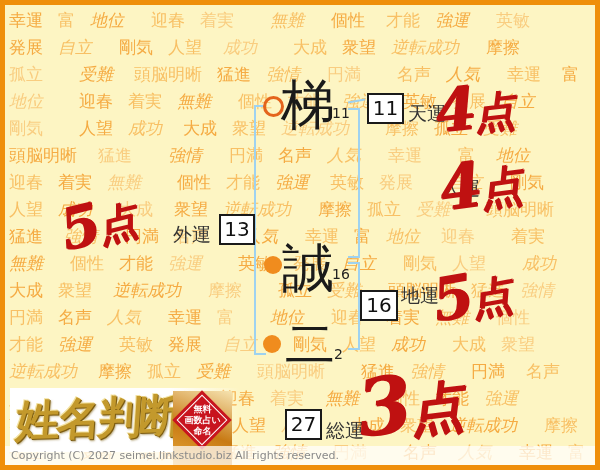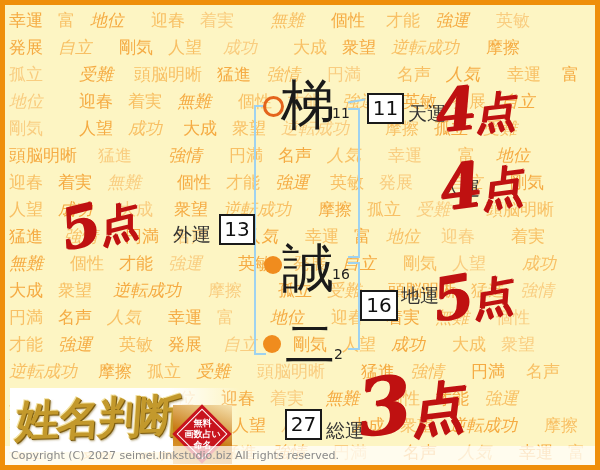--- a/index.html
+++ b/index.html
@@ -46,21 +46,21 @@
   .score .s-num{font-size:1.18em;}
   .score .s-unit{font-size:0.82em;}
 
   
   .logo-band{position:absolute;left:5px;top:383px;width:230px;height:64px;z-index:4;
              background:linear-gradient(to right,#ffffff 70%,rgba(255,255,255,0));}
   .logo-title{position:absolute;left:6px;top:8px;font-size:44px;line-height:1;
               font-family:"DejaVu Serif","Liberation Serif",serif;font-weight:bold;
               color:#c3992c;letter-spacing:-3px;transform:rotate(-2deg) skewX(-6deg);
               text-shadow:1px 1px 0 #7d5c10,-1px -1px 0 #f3e2a0,2px 2px 2px rgba(120,90,10,.5);}
-  .badge{position:absolute;left:163px;top:17px;width:59px;height:59px;
+  .badge{position:absolute;left:163px;top:3px;width:59px;height:74px;
          background:linear-gradient(200deg,#f6e3b0,#c87a14 55%,#e8a93c);}
   .badge-diamond{position:absolute;left:8px;top:8px;width:42px;height:42px;
                  transform:rotate(45deg);background:#c8141e;}
   .badge-diamond::after{content:"";position:absolute;inset:3px;border:1px solid #ffffff;}
   .badge-text{position:absolute;left:0;top:13px;width:59px;z-index:2;text-align:center;
               color:#fff;font-size:9px;line-height:11px;font-weight:bold;}
   .copyright-bar{position:absolute;left:0px;top:441px;width:590px;height:19px;z-index:6;
                  background:rgba(255,255,255,0.72);color:#8a8a8a;font-size:11px;
                  line-height:19px;padding-left:6px;}
 </style>

